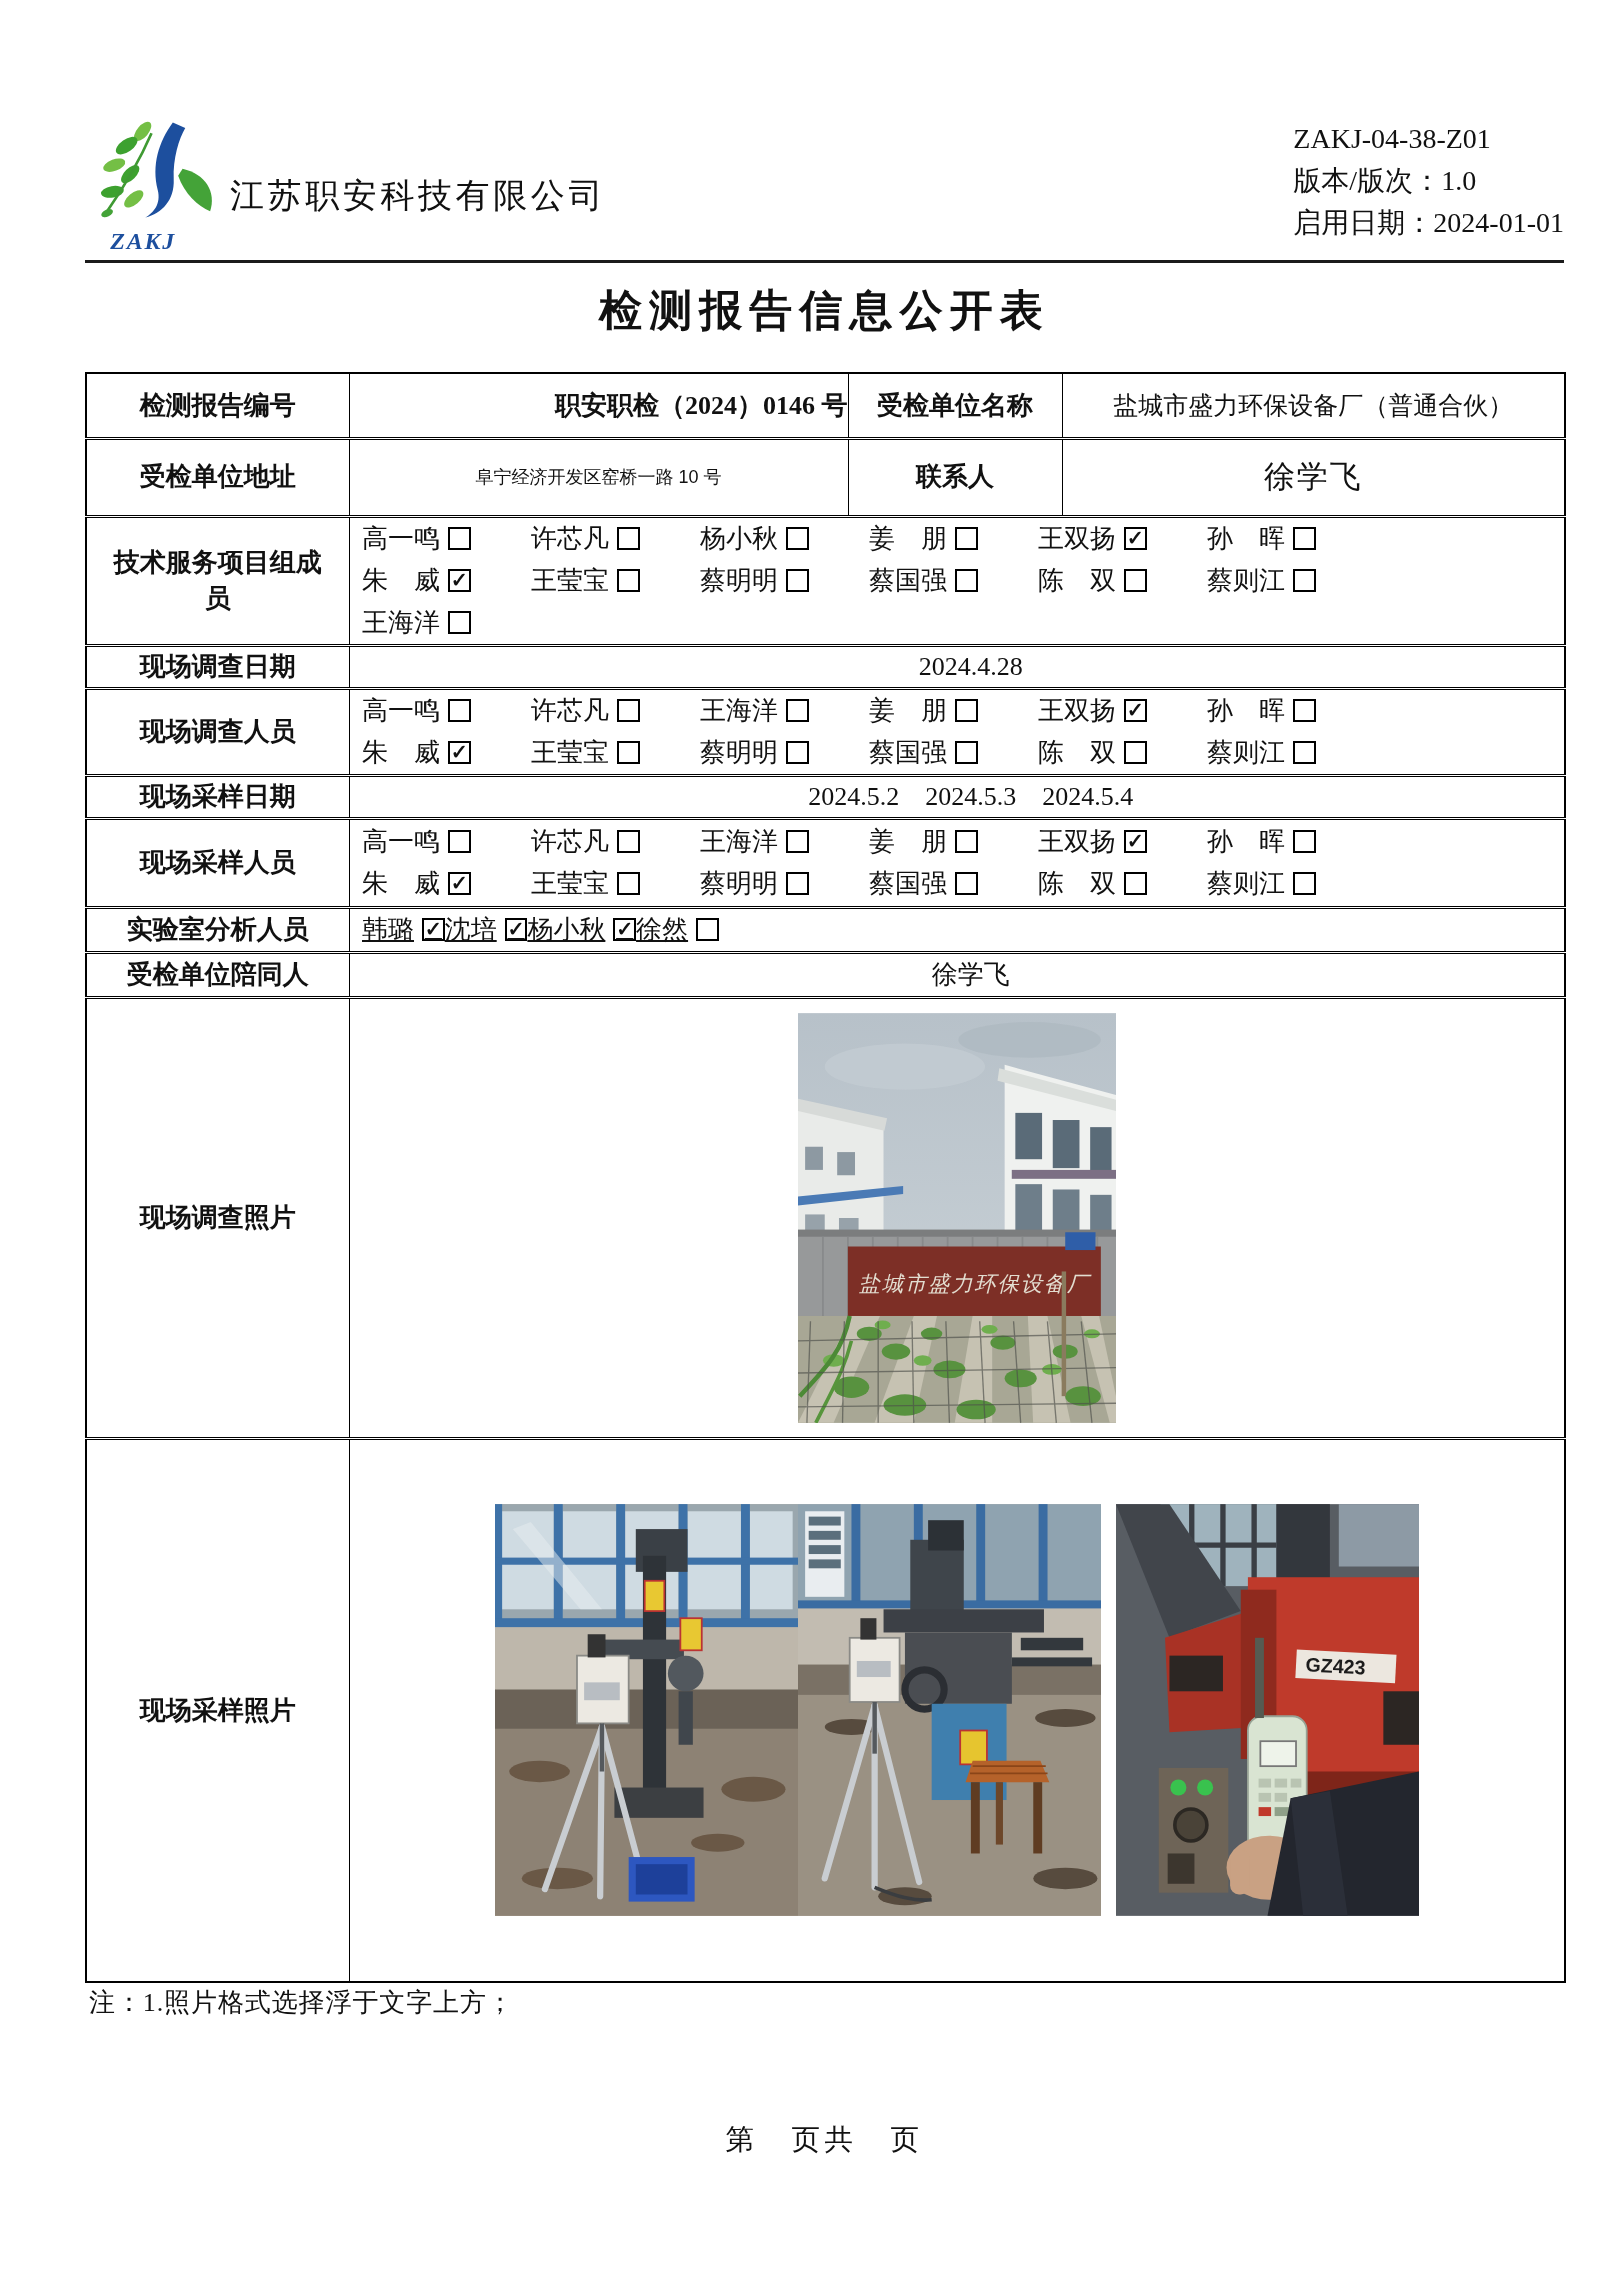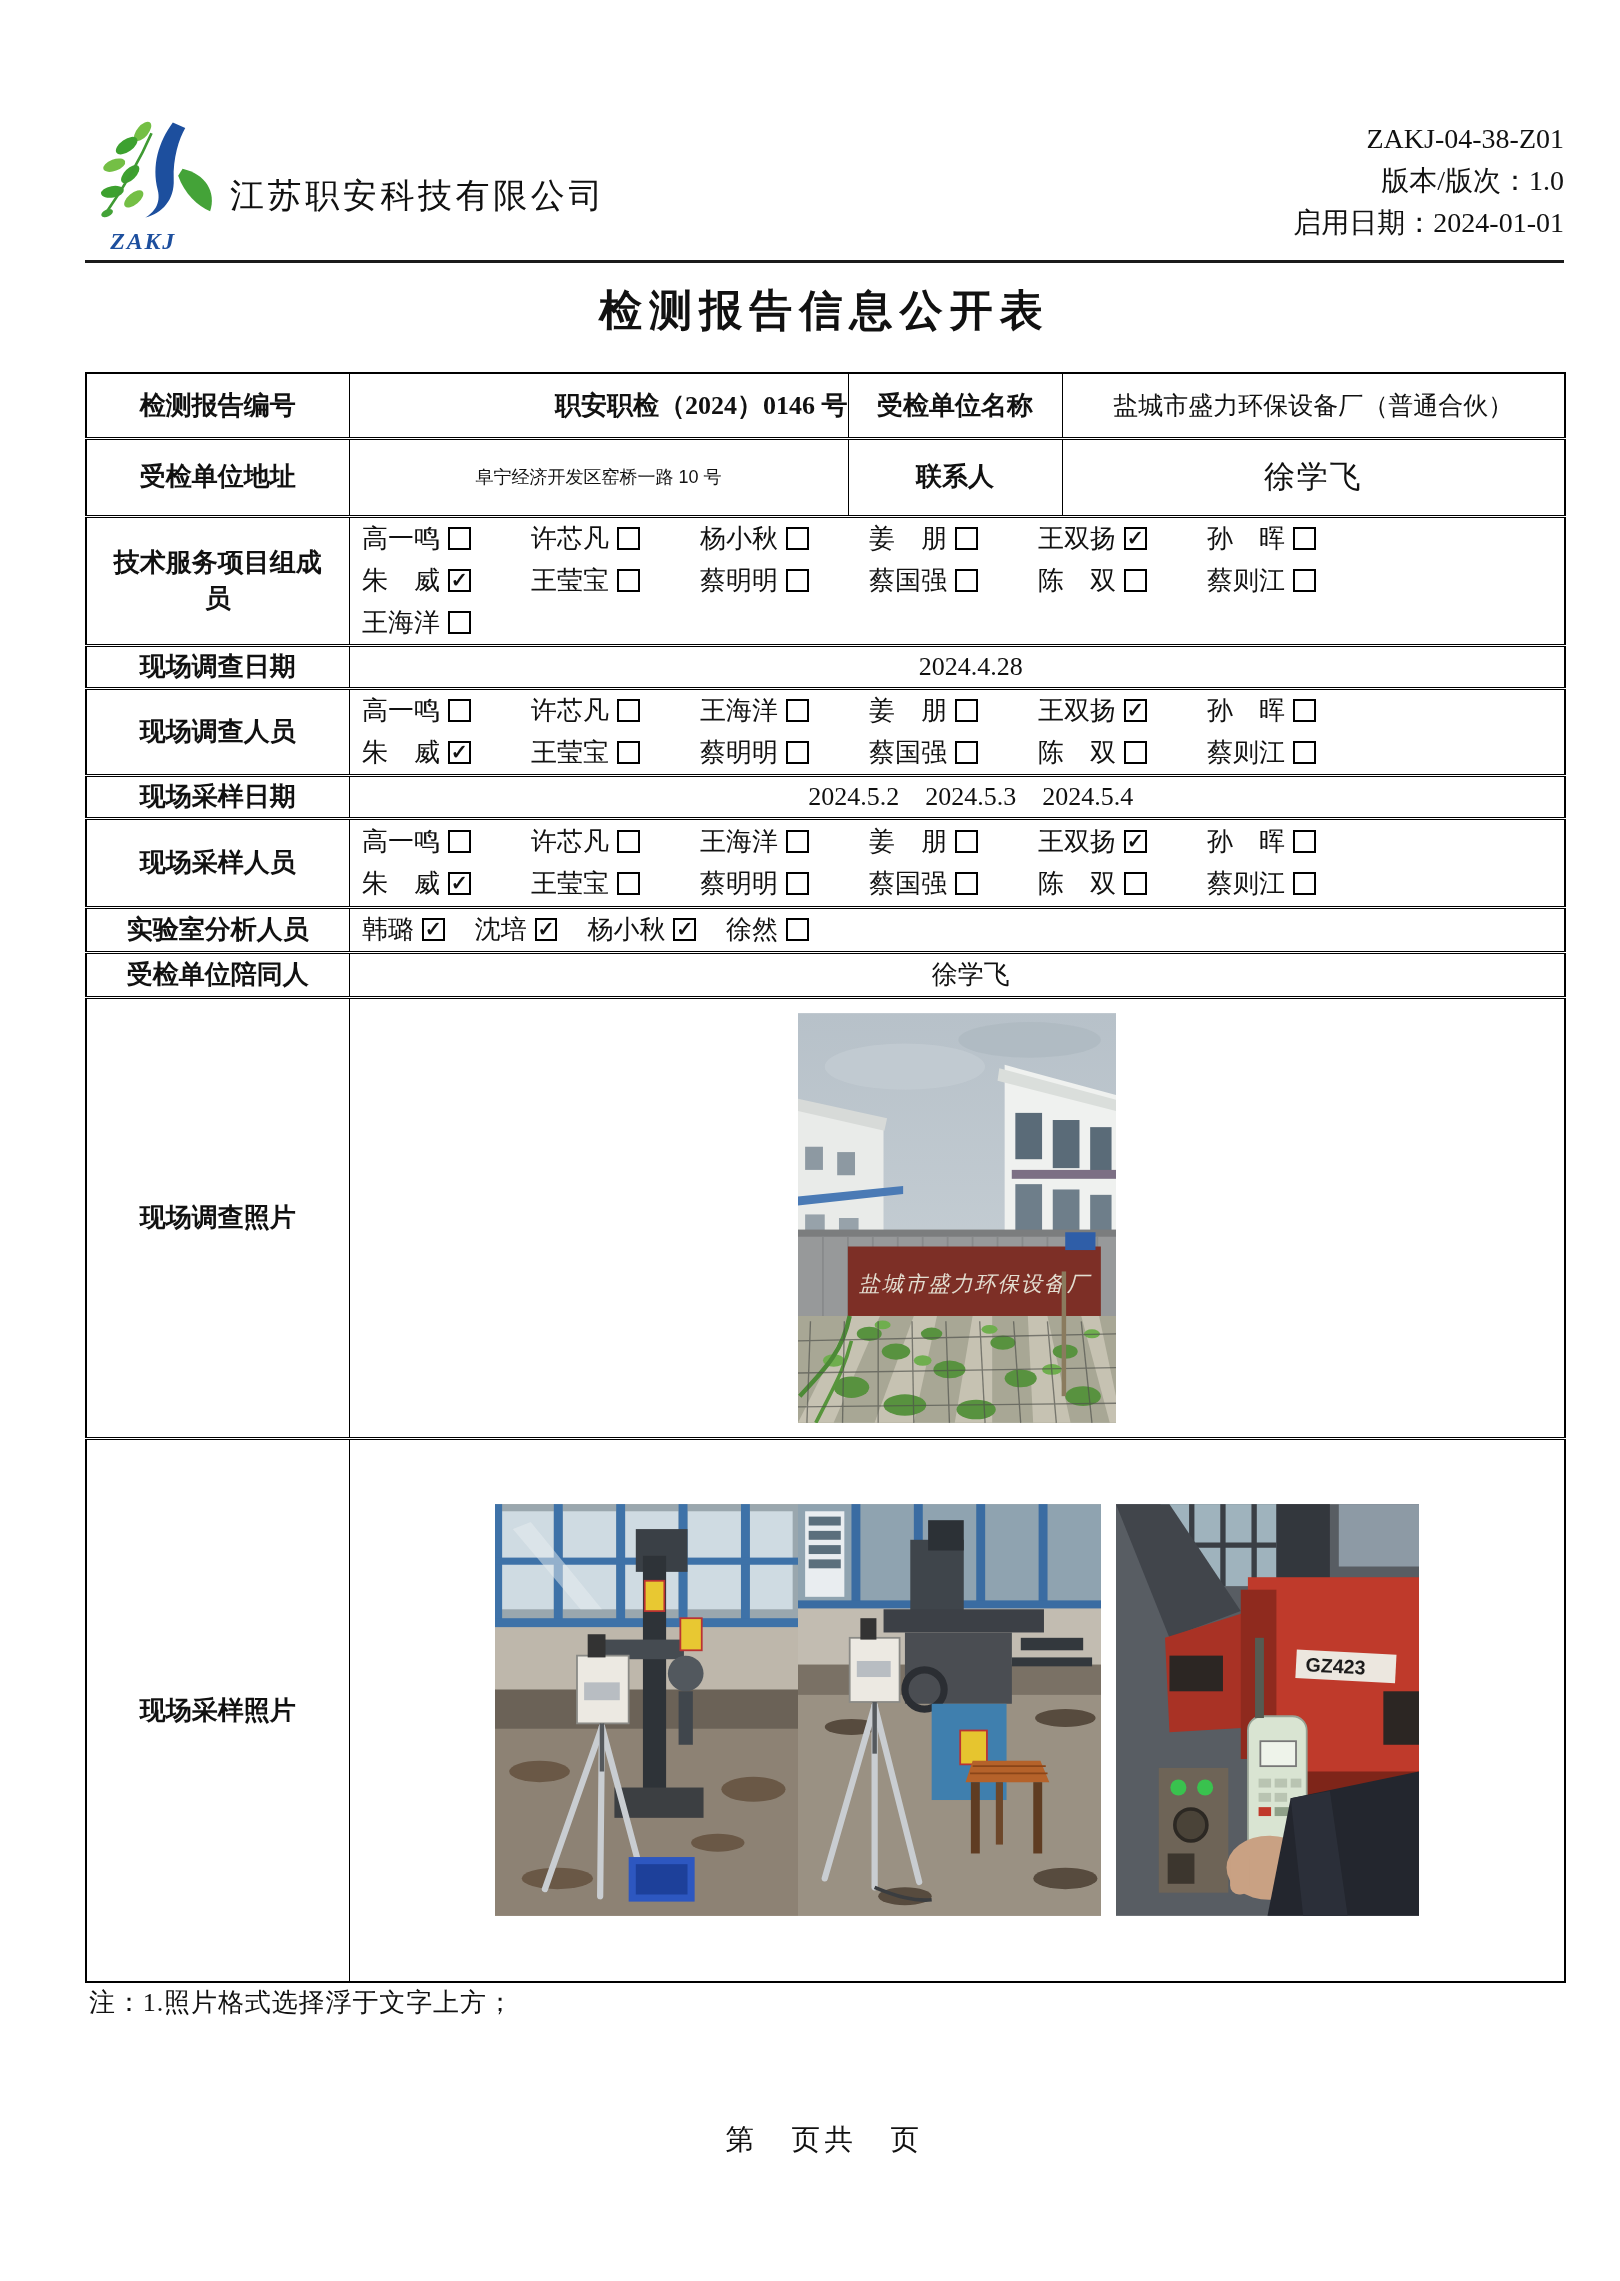--- a/index.html
+++ b/index.html
@@ -5,21 +5,21 @@
   html,body{margin:0;padding:0;background:#ffffff;}
   body{width:1621px;height:2281px;}
   .page{position:relative;width:1621px;height:2281px;background:#ffffff;
         font-family:"Liberation Serif","DejaVu Serif",serif;color:#111;overflow:hidden;}
 
   
   .logo{position:absolute;left:96px;top:119px;width:143px;height:143px;}
   .logo-word{position:absolute;left:14.3px;top:109px;font-size:24px;font-weight:bold;font-style:italic;
              color:#1d4f9e;letter-spacing:1.8px;font-family:"Liberation Serif",serif;}
   .company-name{position:absolute;left:230px;top:173px;font-size:34px;letter-spacing:3.6px;}
-  .doc-meta{position:absolute;right:57px;top:118px;text-align:right;font-size:28px;line-height:42px;}
+  .doc-meta{position:absolute;right:57px;top:118px;text-align:left;font-size:28px;line-height:42px;}
   .header-rule{position:absolute;left:85px;top:260px;width:1479px;height:2.7px;background:#1b1b1b;}
   .doc-title{position:absolute;left:85px;top:282px;width:1479px;margin:0;text-align:center;
              font-size:43px;font-weight:bold;letter-spacing:7.1px;}
 
   
   .main-table{position:absolute;left:85px;top:372px;width:1479px;border-collapse:collapse;
               table-layout:fixed;border:2.7px solid #000;}
   .main-table td{border:1.8px solid #000;padding:0;overflow:hidden;}
   .main-table tr + tr td{border-top:3.6px double #000;}
   .r1{height:65px}.r2{height:78px}.r3{height:127px}.r4{height:43px}.r5{height:86px}
@@ -31,21 +31,21 @@
   td.val-sm{text-align:center;font-size:25px;letter-spacing:0px;}
   td.val-sans{font-family:"Liberation Sans","DejaVu Sans",sans-serif;font-size:18px;text-align:center;}
   td.val-big{font-size:31px;text-align:center;letter-spacing:1.8px;}
   td.members{vertical-align:middle;}
 
   .mline{display:flex;align-items:center;height:42px;padding-left:12.5px;}
   .member{display:flex;align-items:center;flex:0 0 169px;}
   .mname{font-size:26px;white-space:pre;}
   .mbox{width:18.7px;height:18.7px;border:2.7px solid #000;margin-left:8px;flex:0 0 auto;
         display:flex;align-items:center;justify-content:center;font-size:20.5px;font-weight:bold;line-height:1;}
-  .inline .member{flex:0 0 auto;margin-right:30px;}
+  .inline .member{flex:0 0 auto;text-decoration:underline;}
 
   .photo-wrap{display:flex;justify-content:center;align-items:flex-start;width:100%;height:100%;}
   .photo-frame{display:block;}
   .gap-left{margin-left:15px;}
 
   
   .note{position:absolute;left:89px;top:1985px;font-size:26px;letter-spacing:0.9px;}
   .page-footer{position:absolute;left:85px;top:2121px;width:1479px;text-align:center;
                font-size:28.5px;letter-spacing:4.5px;}
 </style>

